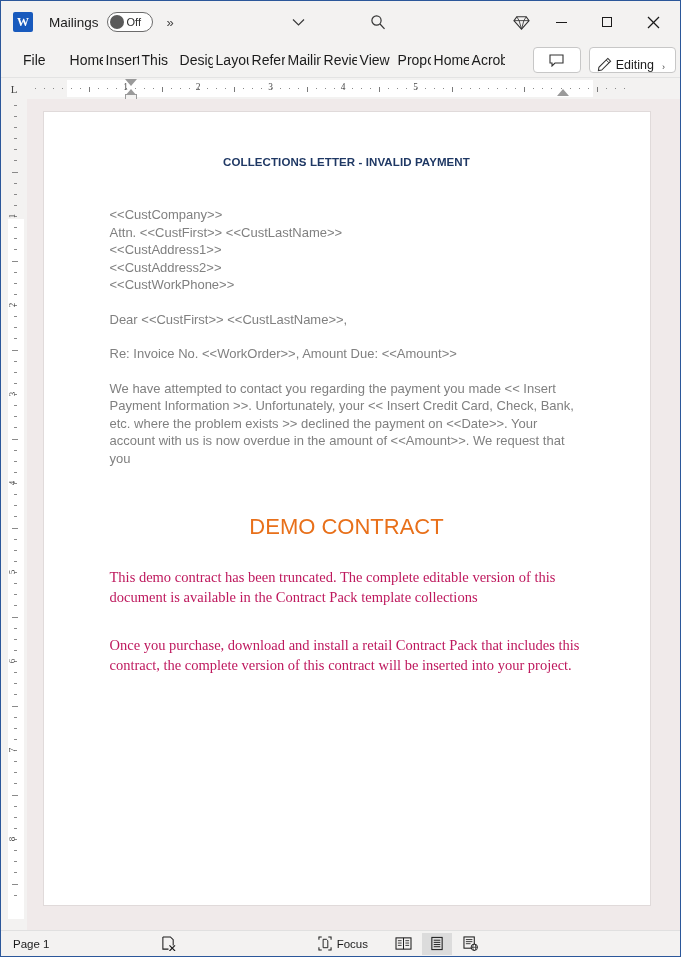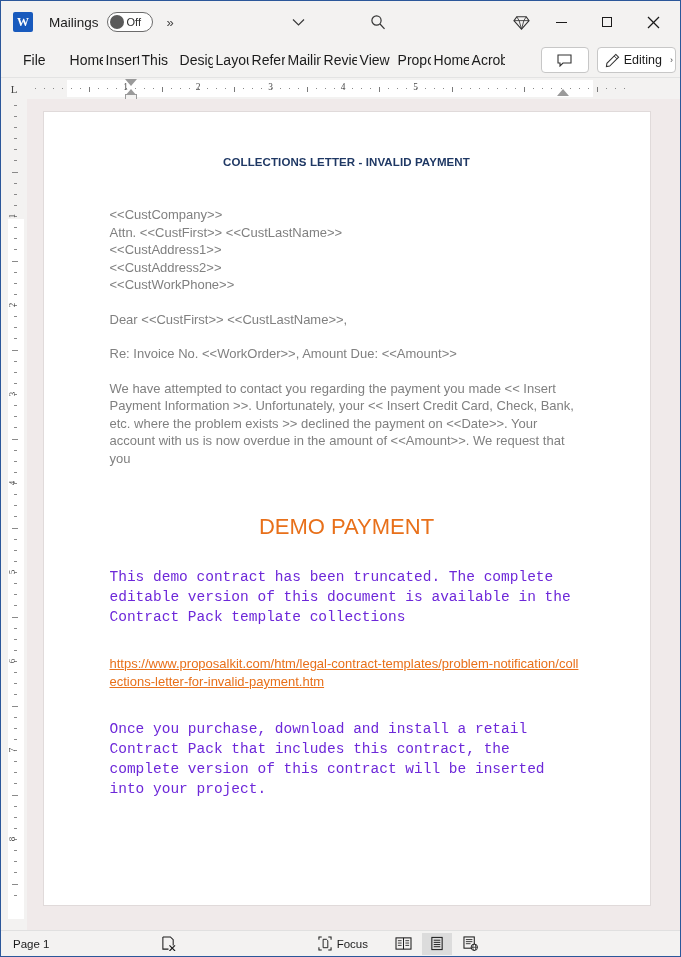--- a/index.html
+++ b/index.html
@@ -131,21 +131,21 @@
     display: flex;
     align-items: center;
     justify-content: center;
     gap: 4px;
     font-size: 12.5px;
     color: #1b1b1b;
     padding: 0 7px;
     flex: 0 0 auto;
   }
   .ribbon-btn.comment-btn { width: 48px; }
-  .ribbon-btn.editing-btn { margin-left: 8px; padding-right: 2px; }
+  .ribbon-btn.editing-btn { margin-left: 8px; padding-right: 10px; align-items: flex-end; }
   .editing-caret {
     font-size: 9px; color: #444;
     margin-left: 4px;
   }
 
   
   .hruler {
     height: 21px;
     background: #f3f2f1;
     display: flex;
@@ -295,25 +295,25 @@
   .para { margin: 0; }
   .demo-title {
     text-align: center;
     color: #e8701a;
     font-size: 22px;
     font-weight: normal;
     margin: 47px 0 0 0;
     font-family: "Liberation Sans", sans-serif;
   }
   .demo-para {
-    color: #6d28d9;
+    color: #be185d;
     font-size: 14.5px;
     line-height: 20px;
     margin: 27px 0 0 0;
-    font-family: Liberation Mono, monospace;
+    font-family: Liberation Serif, serif;
   }
   .demo-link {
     display: block;
     color: #e8701a;
     font-size: 13px;
     line-height: 18px;
     text-decoration: underline;
     margin: 28px 0 0 0;
     word-break: break-all;
     font-family: "Liberation Sans", sans-serif;
@@ -635,23 +635,22 @@
           <div class="gap-sm"></div>
           <div class="para">Dear &lt;&lt;CustFirst&gt;&gt; &lt;&lt;CustLastName&gt;&gt;,</div>
 
           <div class="gap-sm"></div>
           <div class="para">Re: Invoice No. &lt;&lt;WorkOrder&gt;&gt;, Amount Due: &lt;&lt;Amount&gt;&gt;</div>
 
           <div class="gap-sm"></div>
           <div class="para">We have attempted to contact you regarding the payment you made &lt;&lt; Insert Payment Information &gt;&gt;. Unfortunately, your &lt;&lt; Insert Credit Card, Check, Bank, etc. where the problem exists &gt;&gt; declined the payment on &lt;&lt;Date&gt;&gt;. Your account with us is now overdue in the amount of &lt;&lt;Amount&gt;&gt;. We request that you</div>
         </div>
 
-        <div class="demo-title">DEMO PAYMENT</div>
+        <div class="demo-title">DEMO CONTRACT</div>
         <div class="demo-para">This demo contract has been truncated. The complete editable version of this document is available in the Contract Pack template collections</div>
-        <a class="demo-link" href="#">https://www.proposalkit.com/htm/legal-contract-templates/problem-notification/collections-letter-for-invalid-payment.htm</a>
         <div class="demo-para last">Once you purchase, download and install a retail Contract Pack that includes this contract, the complete version of this contract will be inserted into your project.</div>
 
       </div>
     </div>
 
     <div class="scrollbar"></div>
   </div>
 
   <div class="statusbar">
     <span class="sb-page">Page 1</span>

